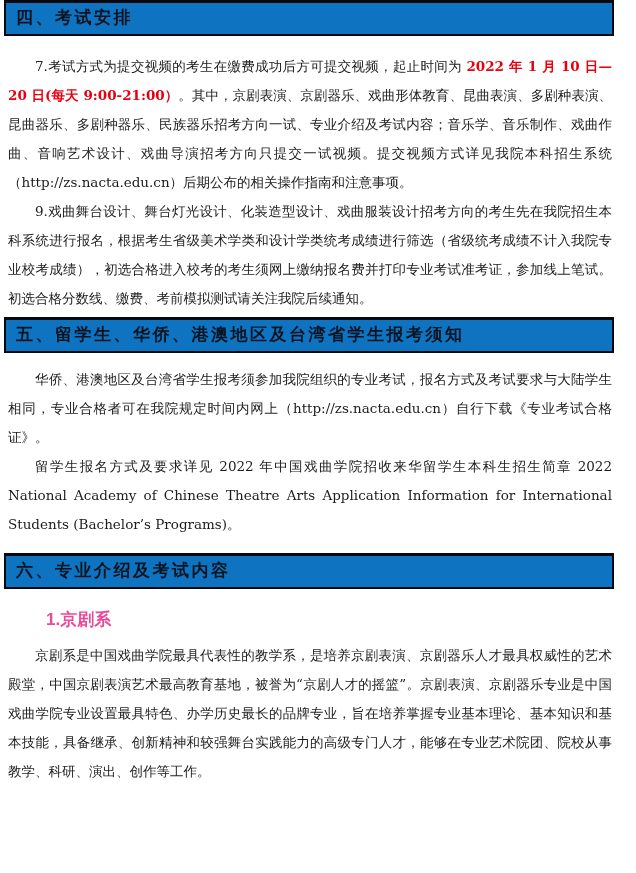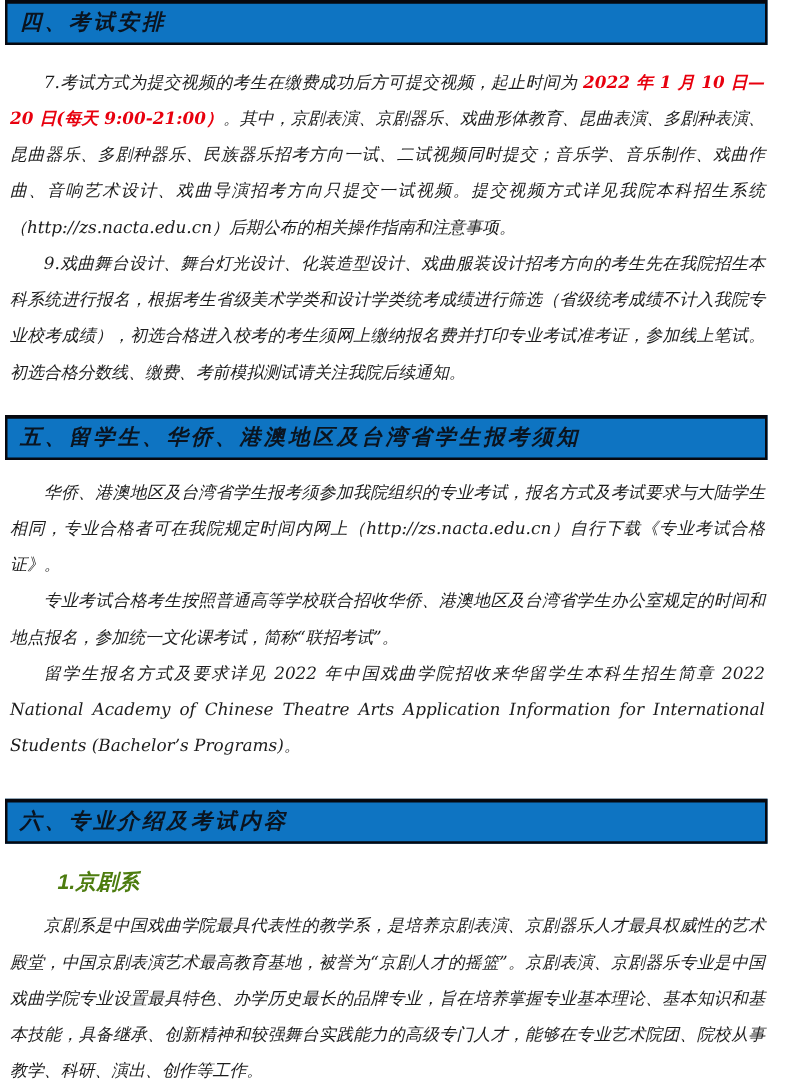--- a/index.html
+++ b/index.html
@@ -3,37 +3,37 @@
 <meta charset="utf-8">
 <style>
   html, body { margin: 0; padding: 0; }
   body {
     width: 636px;
     height: 873px;
     background: #ffffff;
     overflow: hidden;
     font-family: "DejaVu Serif", "Liberation Serif", serif;
   }
-  .page { width: 620px; height: 873px; font-style: italic; }
+  .page { width: 620px; height: 873px; }
 
   .section-bar {
     margin: 0 6px 0 4px;
     background: #0e74c2;
     border: 2px solid #06080f;
     border-top-width: 3px;
     padding: 5px 10px 6px 10px;
     font-family: "Liberation Sans", sans-serif;
     font-weight: bold;
     font-size: 17px;
     line-height: 20px;
     letter-spacing: 2.5px;
     color: #0a1420;
   }
-  .bar-2 { margin-top: 19px; }
-  .bar-3 { margin-top: 27px; }
+  .bar-2 { margin-top: 4px; }
+  .bar-3 { margin-top: 14px; }
 
   .section-body { padding: 16px 8px 0 8px; }
   .section-body.tight { padding-top: 12px; }
 
   .para {
     margin: 0;
     font-size: 13.5px;
     line-height: 29px;
     color: #1c1c1c;
     text-align: justify;
@@ -41,39 +41,38 @@
     word-break: break-word;
   }
   .red-bold { color: #e8000e; font-weight: bold; }
 
   .sub-heading {
     margin: 4px 0 0 38px;
     font-family: "Liberation Sans", sans-serif;
     font-weight: bold;
     font-size: 17px;
     line-height: 22px;
-    color: #4d7c0f;
+    color: #ec4899;
   }
   .sub-body { margin-top: 10px; }
 </style>
 </head>
 <body>
 
 <div class="page">
 
   <div class="section-bar">四、考试安排</div>
   <div class="section-body">
-    <p class="para"><span>7.考试方式为提交视频的考生在缴费成功后方可提交视频，起止时间为 </span><span class="red-bold">2022 年 1 月 10 日—20 日(每天 9:00-21:00）</span><span>。其中，京剧表演、京剧器乐、戏曲形体教育、昆曲表演、多剧种表演、昆曲器乐、多剧种器乐、民族器乐招考方向一试、二试视频同时提交；音乐学、音乐制作、戏曲作曲、音响艺术设计、戏曲导演招考方向只提交一试视频。提交视频方式详见我院本科招生系统（http://zs.nacta.edu.cn）后期公布的相关操作指南和注意事项。</span></p>
+    <p class="para"><span>7.考试方式为提交视频的考生在缴费成功后方可提交视频，起止时间为 </span><span class="red-bold">2022 年 1 月 10 日—20 日(每天 9:00-21:00）</span><span>。其中，京剧表演、京剧器乐、戏曲形体教育、昆曲表演、多剧种表演、昆曲器乐、多剧种器乐、民族器乐招考方向一试、专业介绍及考试内容；音乐学、音乐制作、戏曲作曲、音响艺术设计、戏曲导演招考方向只提交一试视频。提交视频方式详见我院本科招生系统（http://zs.nacta.edu.cn）后期公布的相关操作指南和注意事项。</span></p>
     <p class="para">9.戏曲舞台设计、舞台灯光设计、化装造型设计、戏曲服装设计招考方向的考生先在我院招生本科系统进行报名，根据考生省级美术学类和设计学类统考成绩进行筛选（省级统考成绩不计入我院专业校考成绩），初选合格进入校考的考生须网上缴纳报名费并打印专业考试准考证，参加线上笔试。初选合格分数线、缴费、考前模拟测试请关注我院后续通知。</p>
   </div>
 
   <div class="section-bar bar-2">五、留学生、华侨、港澳地区及台湾省学生报考须知</div>
   <div class="section-body tight">
     <p class="para">华侨、港澳地区及台湾省学生报考须参加我院组织的专业考试，报名方式及考试要求与大陆学生相同，专业合格者可在我院规定时间内网上（http://zs.nacta.edu.cn）自行下载《专业考试合格证》。</p>
-    <p class="para">专业考试合格考生按照普通高等学校联合招收华侨、港澳地区及台湾省学生办公室规定的时间和地点报名，参加统一文化课考试，简称“联招考试”。</p>
     <p class="para">留学生报名方式及要求详见 2022 年中国戏曲学院招收来华留学生本科生招生简章 2022 National Academy of Chinese Theatre Arts Application Information for International Students (Bachelor’s Programs)。</p>
   </div>
 
   <div class="section-bar bar-3">六、专业介绍及考试内容</div>
   <div class="section-body">
     <h3 class="sub-heading">1.京剧系</h3>
     <p class="para sub-body">京剧系是中国戏曲学院最具代表性的教学系，是培养京剧表演、京剧器乐人才最具权威性的艺术殿堂，中国京剧表演艺术最高教育基地，被誉为“京剧人才的摇篮”。京剧表演、京剧器乐专业是中国戏曲学院专业设置最具特色、办学历史最长的品牌专业，旨在培养掌握专业基本理论、基本知识和基本技能，具备继承、创新精神和较强舞台实践能力的高级专门人才，能够在专业艺术院团、院校从事教学、科研、演出、创作等工作。</p>
   </div>
 
 </div>

